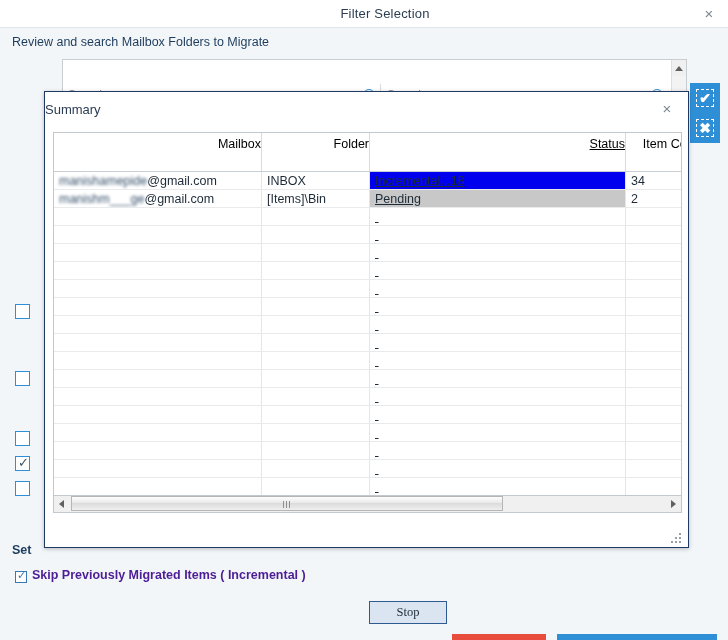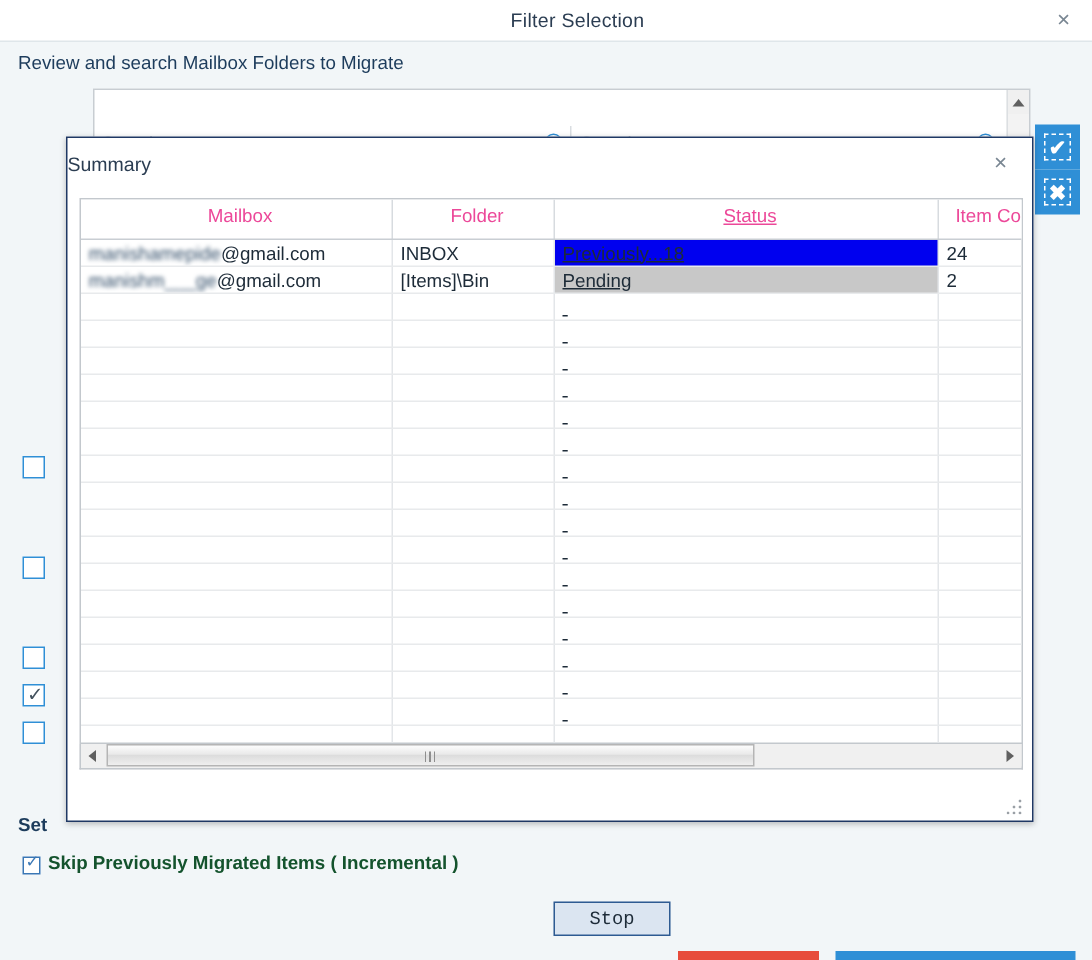--- a/index.html
+++ b/index.html
@@ -197,21 +197,21 @@
     box-sizing: border-box;
     cursor: pointer;
   }
   .pw-skip-chk::after {
     content: "\2713";
     position: absolute; left: 1px; top: -3px;
     font-size: 11px; color: #3a77b5; line-height: 12px;
   }
   .pw-skip-label {
     position: absolute; left: 32px; top: 540px;
-    font-size: 12.5px; font-weight: bold; color: #14532d;
+    font-size: 12.5px; font-weight: bold; color: #4c1d95;
   }
 
   .pw-btn {
     position: absolute; top: 606px;
     height: 26px;
     border: none;
     color: #ffffff;
     font-size: 12.5px;
     font-family: "Liberation Sans", sans-serif;
     font-weight: bold;
@@ -254,23 +254,23 @@
   }
   table.g {
     border-collapse: collapse;
     table-layout: fixed;
     width: 627px;
   }
   table.g th {
     height: 22px;
     font-size: 12.5px;
     font-weight: normal;
-    color: #ec4899;
-    text-align: center;
-    padding: 0 0 4px 5px;
+    color: #000000;
+    text-align: right;
+    padding: 0 0 16px 5px;
     border-right: 1px solid #d7dbdf;
     border-bottom: 1px solid #c9ced3;
     background: #ffffff;
     white-space: nowrap;
   }
   table.g td {
     height: 17px;
     font-size: 12.5px;
     color: #1d2b38;
     padding: 0 0 0 5px;
@@ -345,21 +345,21 @@
 
   .dlg-stop {
     position: absolute;
     left: 324px; top: 509px;
     width: 78px; height: 23px;
     background: #dbe5f1;
     border: 1px solid #2e5b92;
     box-sizing: border-box;
     font-size: 12.5px;
     color: #1d2b38;
-    font-family: Liberation Mono, monospace;
+    font-family: Liberation Serif, serif;
     cursor: pointer;
   }
   .dlg-grip {
     position: absolute; right: 5px; bottom: 4px;
     width: 12px; height: 12px;
     background:
       radial-gradient(circle at 9px 3px, #9aa0a6 0.9px, transparent 1.1px),
       radial-gradient(circle at 9px 7px, #9aa0a6 0.9px, transparent 1.1px),
       radial-gradient(circle at 5px 7px, #9aa0a6 0.9px, transparent 1.1px),
       radial-gradient(circle at 9px 11px, #9aa0a6 0.9px, transparent 1.1px),
@@ -438,22 +438,22 @@
             <th class="cw1">Mailbox</th>
             <th class="cw2">Folder</th>
             <th class="cw3">Status</th>
             <th class="cw4">Item Count</th>
           </tr>
         </thead>
         <tbody id="summary-body">
             <tr>
               <td class="cw1"><span class="blurred">manishamepide</span>@gmail.com</td>
               <td class="cw2">INBOX</td>
-              <td class="cw3 st-processing">Previously...18</td>
-              <td class="cw4">24</td>
+              <td class="cw3 st-processing">Incremental...18</td>
+              <td class="cw4">34</td>
             </tr>
             <tr>
               <td class="cw1"><span class="blurred">manishm___ge</span>@gmail.com</td>
               <td class="cw2">[Items]\Bin</td>
               <td class="cw3 st-pending">Pending</td>
               <td class="cw4">2</td>
             </tr>
             <tr>
               <td class="cw1">&nbsp;</td>
               <td class="cw2">&nbsp;</td>

